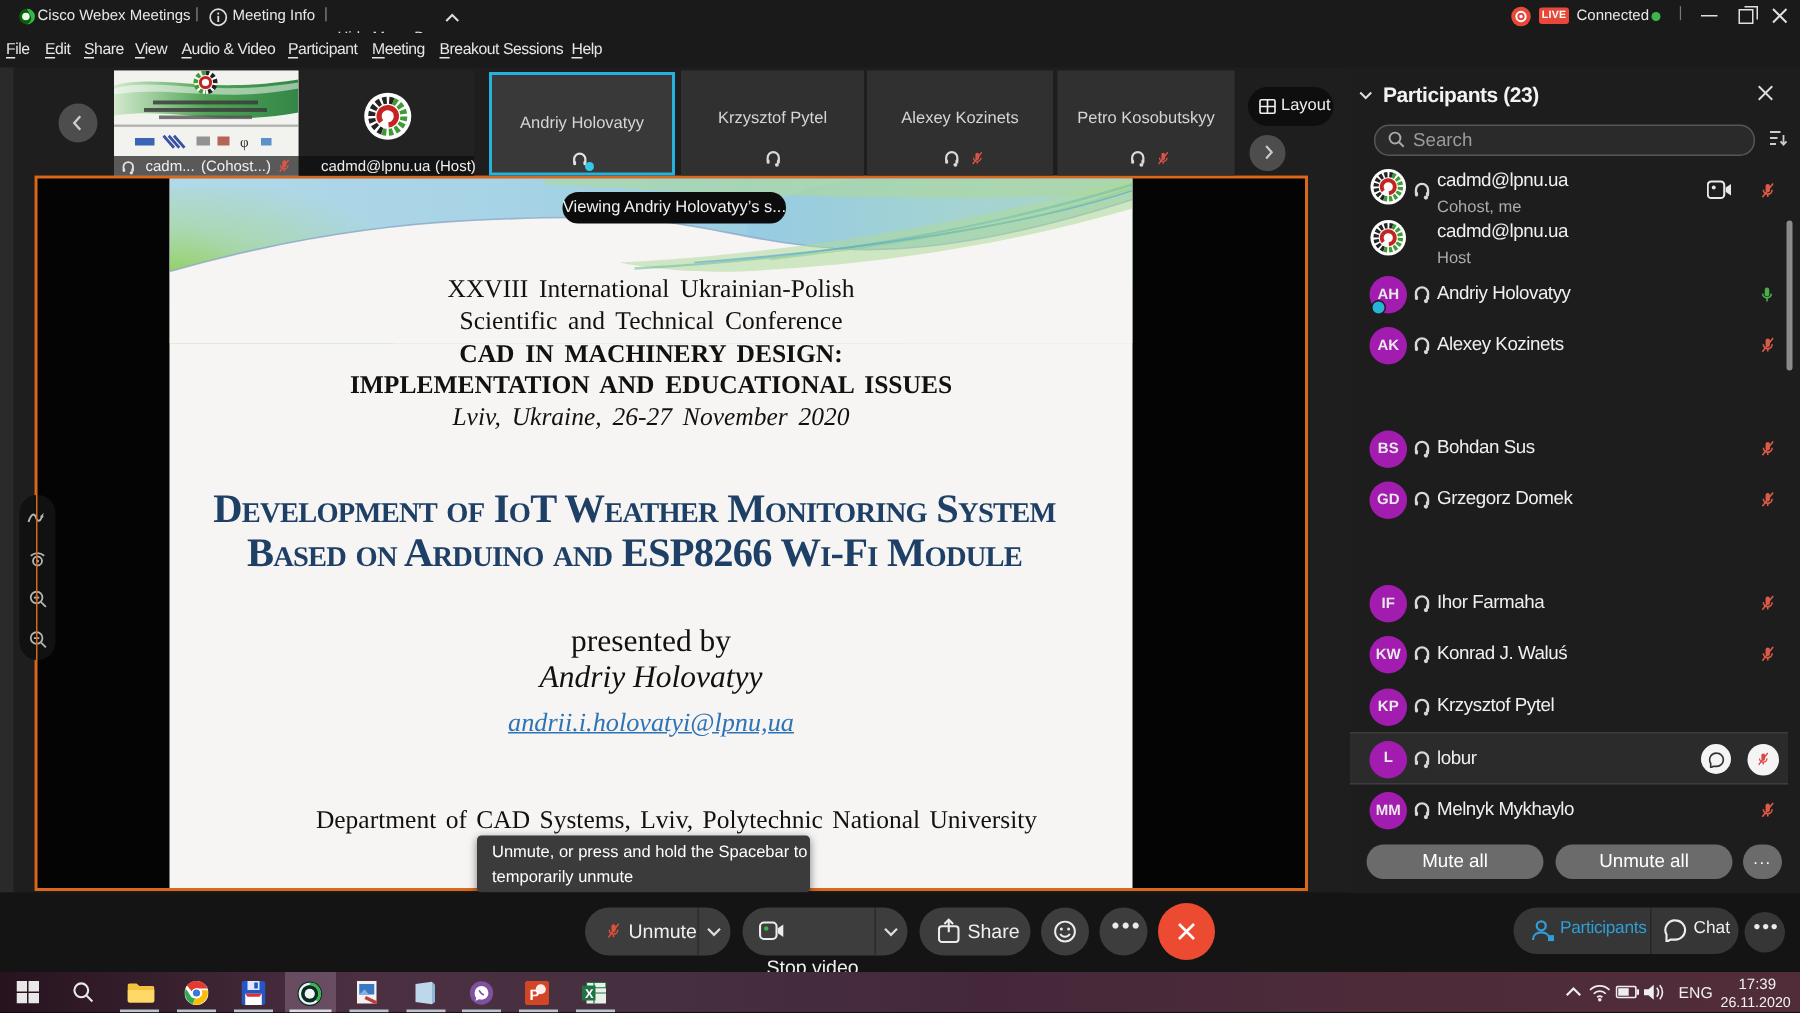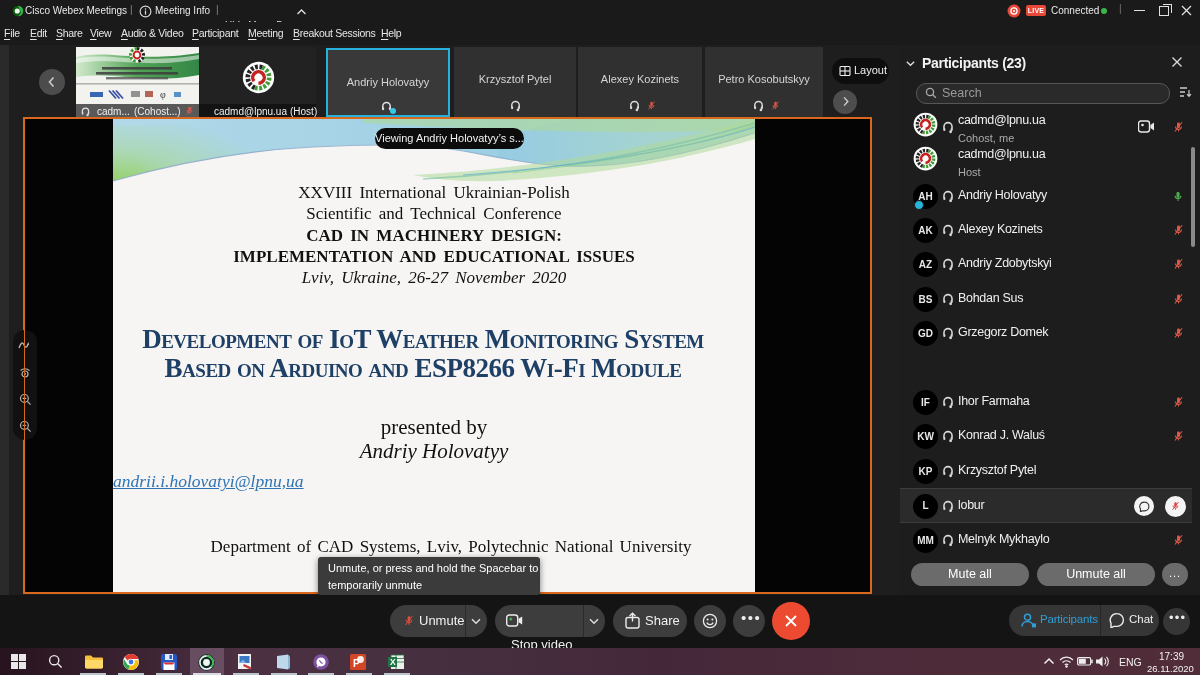--- a/index.html
+++ b/index.html
@@ -4,21 +4,21 @@
 <style>
   html,body{margin:0;padding:0;background:#000;}
   #s{position:relative;width:1200px;height:675px;background:#1b1b1b;overflow:hidden;
      font-family:"Liberation Sans",sans-serif;-webkit-font-smoothing:antialiased;}
   .a{position:absolute;}
   #s span{white-space:nowrap;}
   .wt{color:#e6e6e6;}
   .menu u{text-decoration:underline;text-underline-offset:2px;}
   .thname{position:absolute;width:100%;text-align:center;top:26px;font-size:11px;color:#d5d5d5;}
   .prow{position:absolute;left:900px;width:292px;height:34.4px;}
-  .pav{position:absolute;left:13px;top:5px;width:25px;height:25px;border-radius:50%;background:#000000;
+  .pav{position:absolute;left:13px;top:5px;width:25px;height:25px;border-radius:50%;background:#a21caf;
        color:#e8e8e8;font-size:10px;font-weight:bold;text-align:center;line-height:25px;}
   .pname{position:absolute;left:58px;top:9px;font-size:12.5px;letter-spacing:-0.3px;color:#f0f0f0;white-space:nowrap;}
   .psub{position:absolute;left:58px;top:22px;font-size:11px;color:#ababab;}
   .hs{position:absolute;left:41px;top:10px;width:14px;height:14px;}
   .micr{position:absolute;left:272px;top:10px;width:13px;height:14px;}
 </style>
 </head>
 <body>
 <div id="s">
 
@@ -117,28 +117,28 @@
       <b>CAD IN MACHINERY DESIGN:<br>
       IMPLEMENTATION AND EDUCATIONAL ISSUES</b><br>
       <i style="word-spacing:3px;">Lviv, Ukraine, 26-27 November 2020</i>
     </div>
     <div class="a" style="left:0;top:206px;width:620px;text-align:center;font-weight:bold;font-variant:small-caps;
          font-size:27px;line-height:28.5px;color:#1e3f66;letter-spacing:-0.5px;">
       Development of IoT Weather Monitoring System<br>Based on Arduino and ESP8266 Wi-Fi Module
     </div>
     <div class="a" style="left:0;top:296px;width:642px;text-align:center;font-size:21px;">presented by</div>
     <div class="a" style="left:0;top:320px;width:642px;text-align:center;font-size:21px;font-style:italic;">Andriy Holovatyy</div>
-    <div class="a" style="left:0;top:352px;width:642px;font-size:17.5px;font-style:italic;">
+    <div class="a" style="left:0;top:352px;width:642px;text-align:center;font-size:17.5px;font-style:italic;">
       <span style="color:#2e74b5;text-decoration:underline;">andrii.i.holovatyi@lpnu,ua</span></div>
     <div class="a" style="left:0;top:418px;width:652px;text-align:center;font-size:17px;word-spacing:2px;padding-left:12px;">
       Department of CAD Systems, Lviv, Polytechnic National University</div>
   </div>
 
   <div class="a" style="left:375px;top:128px;width:149px;height:21px;background:#0c0c0c;border-radius:11px;
-       color:#f2f2f2;font-size:11px;text-align:center;line-height:21px;">Viewing Andriy Holovatyy’s s...</div>
+       color:#f2f2f2;font-size:11px;text-align:right;line-height:21px;">Viewing Andriy Holovatyy’s s...</div>
 
   <div class="a" id="ltoolbar" style="left:13px;top:330px;width:24px;height:110px;background:#111;border-radius:12px;">
     <svg class="a" style="left:5px;top:9px;" width="14" height="12" viewBox="0 0 14 12">
       <path d="M1 9 C3 3 5 3 6 6 C7 9 9 9 10 5 L9.2 5.8 M10 5 10.6 6" stroke="#b5b5b5" stroke-width="1.3" fill="none"></path>
     </svg>
     <svg class="a" style="left:6px;top:36px;" width="12" height="13" viewBox="0 0 12 13">
       <path d="M1.5 4.5 Q6 1 10.5 4.5" stroke="#b5b5b5" stroke-width="1.2" fill="none"></path>
       <circle cx="6" cy="8" r="3" fill="none" stroke="#b5b5b5" stroke-width="1.2"></circle>
       <circle cx="6" cy="8" r="1" fill="#b5b5b5"></circle>
     </svg>
@@ -392,36 +392,20 @@
           </svg>
         <span class="pname">Alexey Kozinets</span>
         <svg class="micr" viewBox="0 0 16 16">
             <rect x="6.2" y="2.6" width="3.6" height="7" rx="1.8" fill="#dd5a49"></rect>
             <path d="M4.4 7.4a3.6 3.6 0 0 0 7.2 0" stroke="#dd5a49" stroke-width="1.3" fill="none"></path>
             <line x1="8" y1="11" x2="8" y2="13.4" stroke="#dd5a49" stroke-width="1.3"></line>
             <line x1="3.6" y1="13.6" x2="12.4" y2="2.2" stroke="#dd5a49" stroke-width="1.3"></line>
           </svg>
       </div>
 
-      <div class="prow" style="top:247.4px;">
-        <div class="pav">AZ</div>
-        <svg class="hs" viewBox="0 0 16 16">
-            <path d="M3.4 10V7.6a4.6 4.6 0 0 1 9.2 0V10" stroke="#d8d8d8" stroke-width="1.8" fill="none"></path>
-            <rect x="2.6" y="9" width="2.4" height="3.6" rx="1.2" fill="#d8d8d8"></rect>
-            <rect x="11" y="9" width="2.4" height="3.6" rx="1.2" fill="#d8d8d8"></rect>
-            <circle cx="11" cy="13.4" r="1.6" fill="#d8d8d8"></circle>
-          </svg>
-        <span class="pname">Andriy Zdobytskyi</span>
-        <svg class="micr" viewBox="0 0 16 16">
-            <rect x="6.2" y="2.6" width="3.6" height="7" rx="1.8" fill="#dd5a49"></rect>
-            <path d="M4.4 7.4a3.6 3.6 0 0 0 7.2 0" stroke="#dd5a49" stroke-width="1.3" fill="none"></path>
-            <line x1="8" y1="11" x2="8" y2="13.4" stroke="#dd5a49" stroke-width="1.3"></line>
-            <line x1="3.6" y1="13.6" x2="12.4" y2="2.2" stroke="#dd5a49" stroke-width="1.3"></line>
-          </svg>
-      </div>
 
       <div class="prow" style="top:281.8px;">
         <div class="pav">BS</div>
         <svg class="hs" viewBox="0 0 16 16">
             <path d="M3.4 10V7.6a4.6 4.6 0 0 1 9.2 0V10" stroke="#d8d8d8" stroke-width="1.8" fill="none"></path>
             <rect x="2.6" y="9" width="2.4" height="3.6" rx="1.2" fill="#d8d8d8"></rect>
             <rect x="11" y="9" width="2.4" height="3.6" rx="1.2" fill="#d8d8d8"></rect>
             <circle cx="11" cy="13.4" r="1.6" fill="#d8d8d8"></circle>
           </svg>
         <span class="pname">Bohdan Sus</span>

